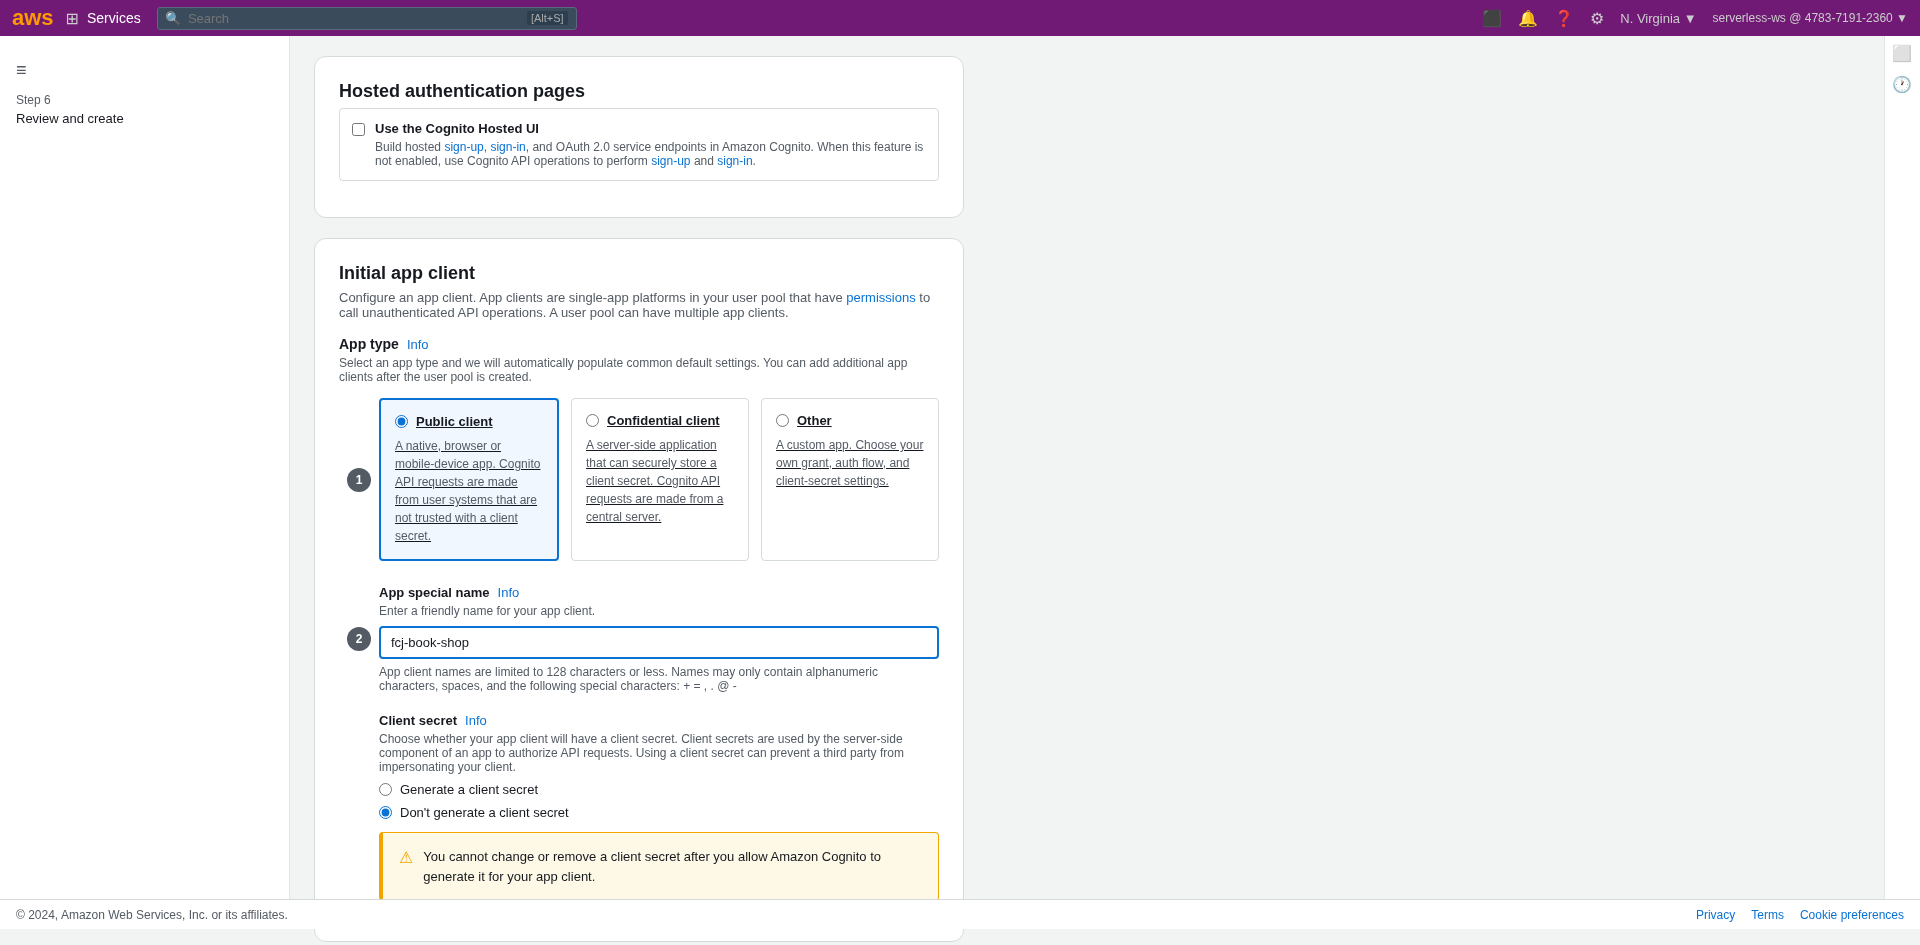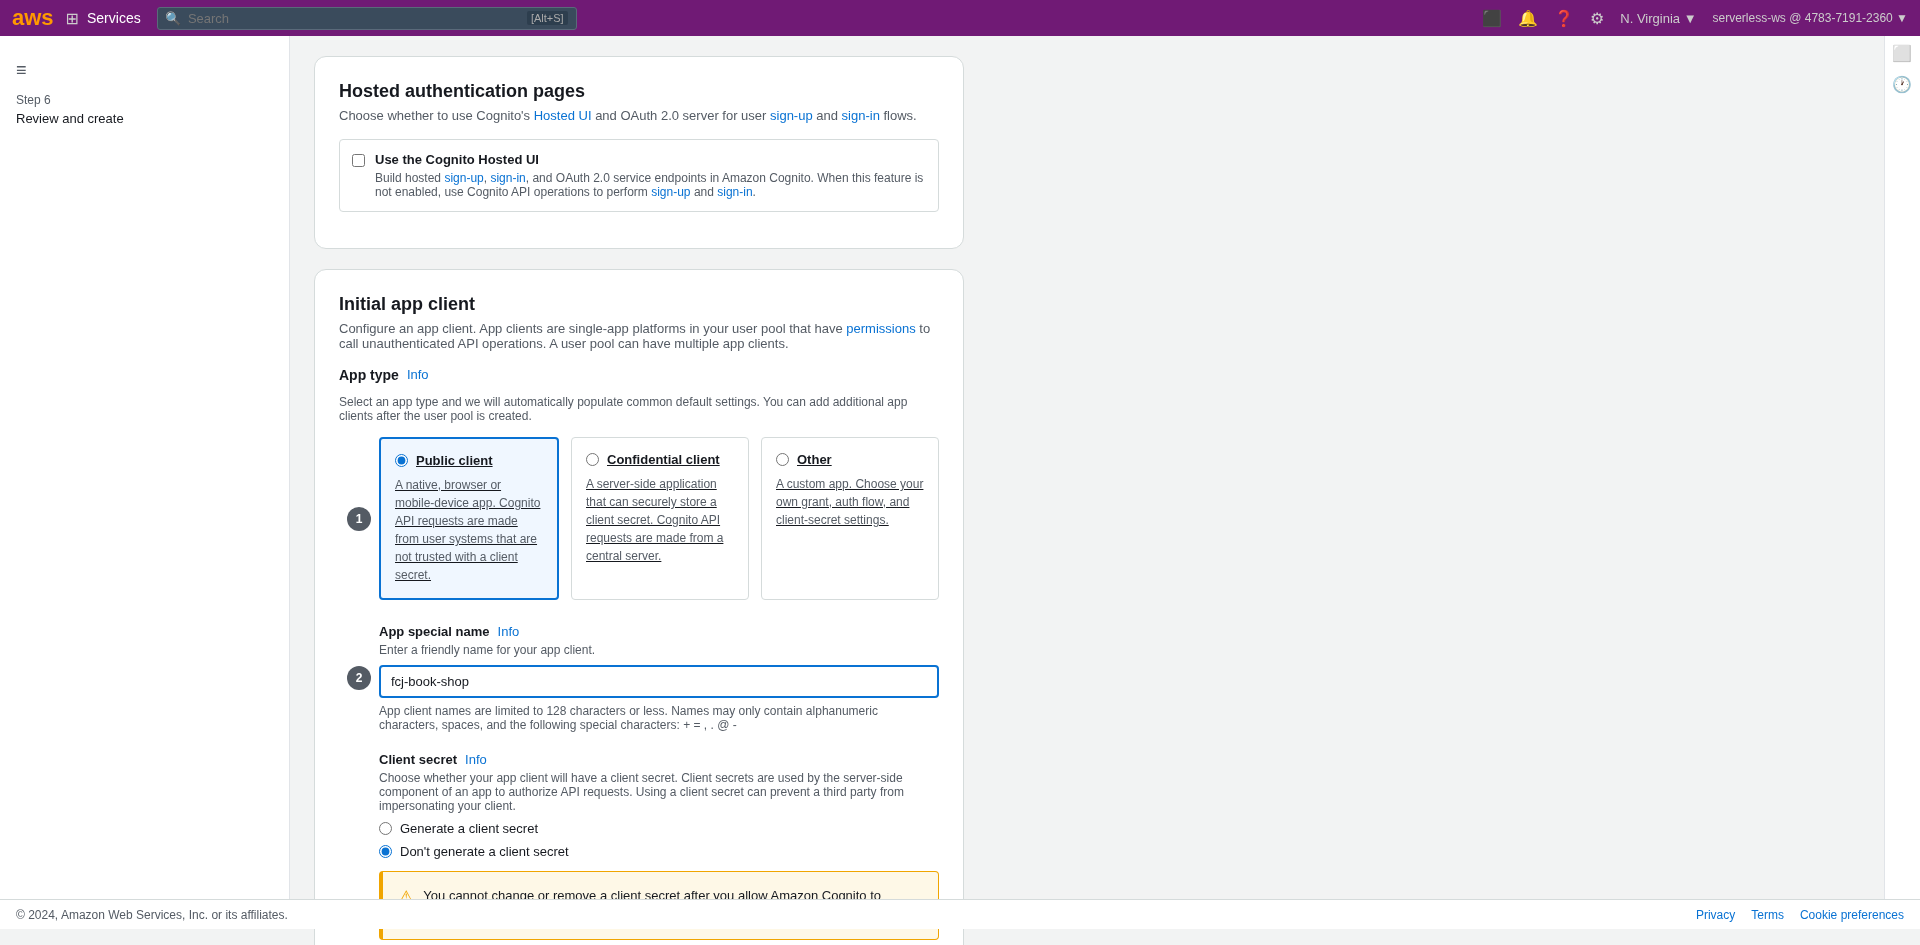--- a/index.html
+++ b/index.html
@@ -173,23 +173,23 @@
       margin-bottom: 4px;
     }
     .checkbox-sublabel {
       font-size: 12px;
       color: #545b64;
     }
 
     
     .section-header {
       display: flex;
-      align-items: flex-start;
+      align-items: center;
       gap: 8px;
-      margin-bottom: 12px;
+      margin-bottom: 4px;
     }
     .section-title {
       font-size: 14px;
       font-weight: 700;
       color: #16191f;
     }
     .info-link {
       color: #0972d3;
       font-size: 13px;
       cursor: pointer;
@@ -415,23 +415,20 @@
   <aside class="sidebar">
     <div class="sidebar-menu-icon">≡</div>
     <div class="sidebar-step-label">Step 6</div>
     <div class="sidebar-step-name">Review and create</div>
   </aside>
 
   <main class="main-content">
 
     <div class="card">
       <div class="card-title">Hosted authentication pages</div>
-      <div class="card-desc">
-        Choose whether to use Cognito's <a class="link">Hosted UI</a> and OAuth 2.0 server for user <a class="link">sign-up</a> and <a class="link">sign-in</a> flows.
-      </div>
       <div class="checkbox-row">
         <input type="checkbox" id="hosted-ui-cb" style="">
         <div>
           <div class="checkbox-label">Use the Cognito Hosted UI</div>
           <div class="checkbox-sublabel">
             Build hosted <a class="link">sign-up</a>, <a class="link">sign-in</a>, and OAuth 2.0 service endpoints in Amazon Cognito. When this feature is not enabled, use Cognito API operations to perform <a class="link">sign-up</a> and <a class="link">sign-in</a>.
           </div>
         </div>
       </div>
     </div>

